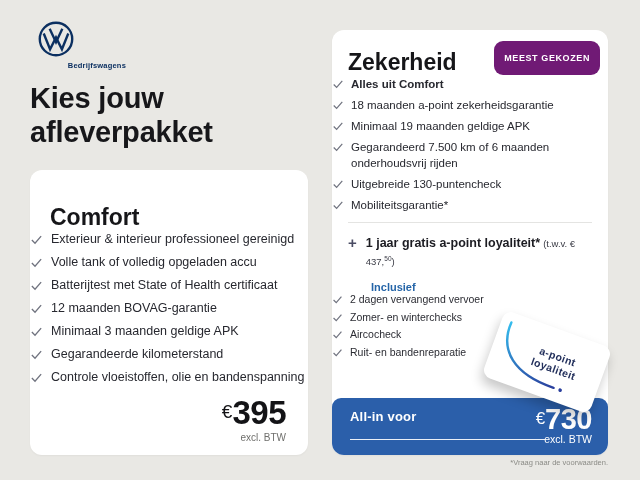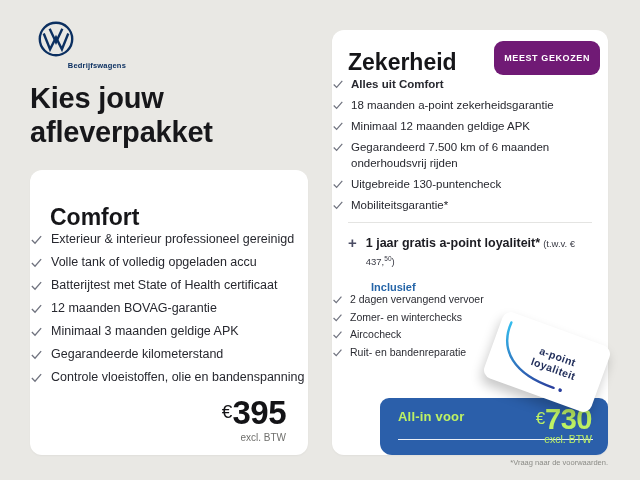--- a/index.html
+++ b/index.html
@@ -66,21 +66,21 @@
     background:#ffffff;border-radius:9px;transform:rotate(20deg);
     box-shadow:0 7px 12px rgba(0,0,0,.22);z-index:3;
   }
   .loyalty-card .swoosh{position:absolute;left:0;top:0;}
   .loyalty-text{position:absolute;left:42px;top:20px;text-align:center;color:#23305c;}
   .loyalty-text .l1{font-size:10.5px;font-weight:bold;letter-spacing:.4px;}
   .loyalty-text .l2{font-size:10.5px;font-weight:bold;letter-spacing:.4px;margin-top:1px;}
   
   .allin-footer{
     position:absolute;left:0;right:0;bottom:0;height:57px;
-    background:#2b5faa;border-radius:9px 9px 12px 12px;color:#bef264;z-index:2;margin-left:48px;
+    background:#2b5faa;border-radius:9px 9px 12px 12px;color:#ffffff;z-index:2;
   }
   .allin-label{position:absolute;left:18px;top:11px;font-size:13px;font-weight:bold;letter-spacing:.2px;}
   .allin-line{position:absolute;left:18px;top:41px;width:195px;height:1px;background:rgba(255,255,255,.9);}
   .allin-price{position:absolute;right:16px;top:5px;white-space:nowrap;}
   .allin-price .cur{font-size:17px;font-weight:normal;vertical-align:5px;}
   .allin-price .amt{font-size:29px;font-weight:bold;letter-spacing:-.5px;}
   .allin-note{position:absolute;right:16px;top:35px;font-size:10.5px;}
   
   .disclaimer{position:absolute;right:32px;top:458px;font-size:7.5px;color:#8b8b86;}
 </style>
@@ -165,21 +165,21 @@
     <li>
       <svg class="check" width="12" height="12" viewBox="0 0 14 14">
           <path d="M2 7.6 L5.4 11 L12 3.4" fill="none" stroke="#70737f" stroke-width="1.4"></path>
         </svg>
       <span>18 maanden a-point zekerheidsgarantie</span>
       </li>
     <li>
       <svg class="check" width="12" height="12" viewBox="0 0 14 14">
           <path d="M2 7.6 L5.4 11 L12 3.4" fill="none" stroke="#70737f" stroke-width="1.4"></path>
         </svg>
-      <span>Minimaal 12 maanden geldige APK</span>
+      <span>Minimaal 19 maanden geldige APK</span>
       </li>
     <li>
       <svg class="check" width="12" height="12" viewBox="0 0 14 14">
           <path d="M2 7.6 L5.4 11 L12 3.4" fill="none" stroke="#70737f" stroke-width="1.4"></path>
         </svg>
       <span>Gegarandeerd 7.500 km of 6 maanden onderhoudsvrij rijden</span>
       </li>
     <li>
       <svg class="check" width="12" height="12" viewBox="0 0 14 14">
           <path d="M2 7.6 L5.4 11 L12 3.4" fill="none" stroke="#70737f" stroke-width="1.4"></path>

